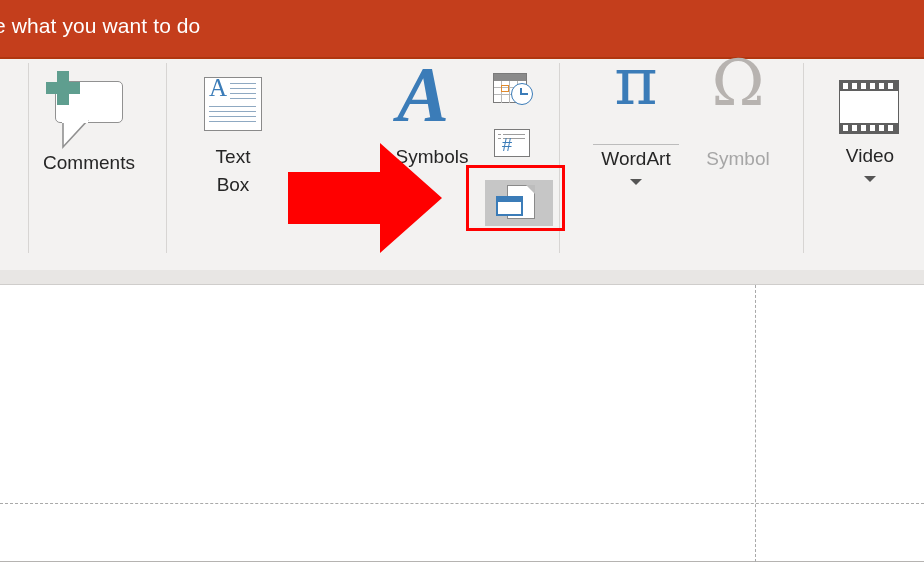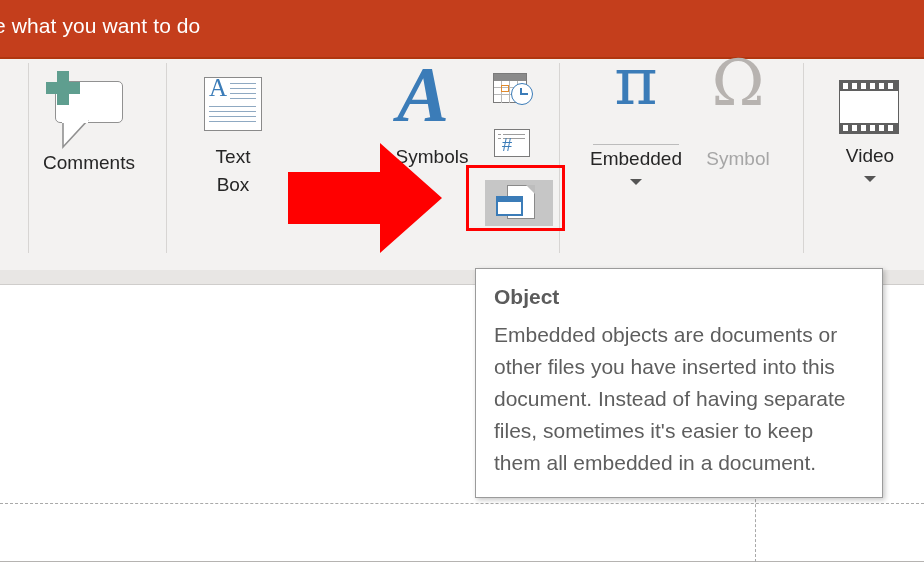--- a/index.html
+++ b/index.html
@@ -479,21 +479,21 @@
       </div>
     </div>
 
     <div class="grp-label" style="left:286px; top:243px; width:152px;">Text</div>
 
     <div class="rbtn" style="left:578px; top:12px; width:116px;">
       <div class="icon-wrap" style="width:98px; height:76px; position:relative;">
         <div class="pi-glyph">π</div>
         <div class="pi-rule"></div>
       </div>
-      <div class="lbl">Embedded</div>
+      <div class="lbl">WordArt</div>
       <div class="caret"></div>
     </div>
 
     <div class="rbtn disabled" style="left:688px; top:12px; width:100px;">
       <div class="icon-wrap" style="width:86px; height:76px; position:relative;">
         <div class="omega-glyph">Ω</div>
       </div>
       <div class="lbl">Symbol</div>
     </div>
 
@@ -531,18 +531,14 @@
     <polygon points="0,32 92,32 92,3 154,58 92,113 92,84 0,84" fill="#ff0000"></polygon>
   </svg>
 
   <div class="below-ribbon"></div>
 
   <div class="slide-area">
     <div class="guide-h"></div>
     <div class="guide-v"></div>
   </div>
 
-  <div class="tooltip">
-    <div class="tooltip-title">Object</div>
-    <div class="tooltip-body">Embedded objects are documents or other files you have inserted into this document. Instead of having separate files, sometimes it's easier to keep them all embedded in a document.</div>
-  </div>
 
 </div>
 
 </body></html>

